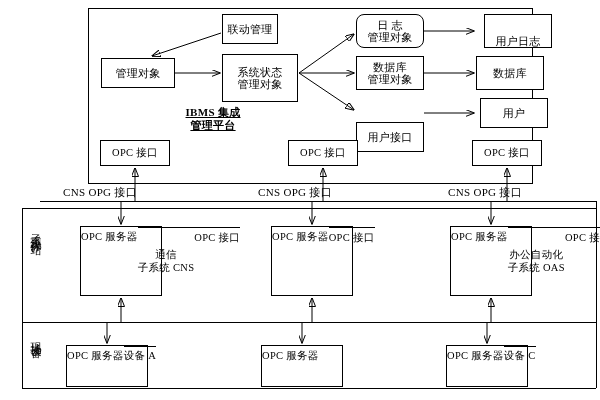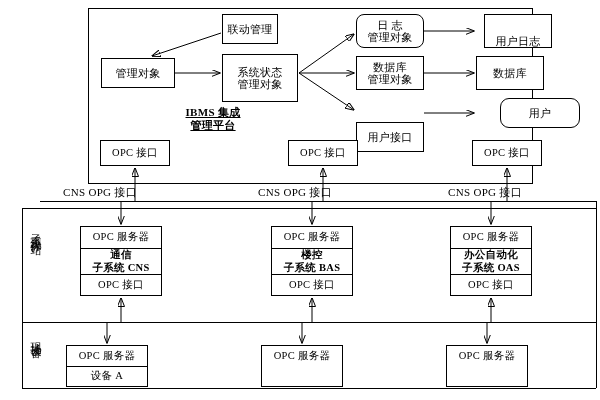--- a/index.html
+++ b/index.html
@@ -34,36 +34,36 @@
   .box .ln{display:block;}
   .box.sm{font-size:10.5px;}
 
   
   .stack{
     position:absolute;
     box-sizing:border-box;
     border:1px solid #000;
     background:#fff;
     display:flex;
-    flex-direction:column;
+    flex-direction:row;
     font-size:10.5px;
     letter-spacing:0.3px;
   }
   .stack .cell{
     box-sizing:border-box;
     display:flex;
     flex-direction:column;
     align-items:center;
     justify-content:center;
     text-align:center;
     line-height:1.15;
     white-space:nowrap;
     flex:0 0 auto;
   }
-  .stack .cell.mid{flex:1 1 auto;font-weight:bold;}
+  .stack .cell.mid{flex:1 1 auto;}
   .stack .cell + .cell{border-top:1px solid #000;}
 
   
   .devcard .cell{height:50%;}
 
   
   .frame{
     position:absolute;
     box-sizing:border-box;
     border:1px solid #000;
@@ -144,21 +144,21 @@
   </div>
 
   <div class="box" style="left:484px;top:14px;width:68px;height:34px;justify-content:flex-end;">
     <span class="ln">用户日志</span>
   </div>
 
   <div class="box" style="left:476px;top:56px;width:68px;height:34px;">
     <span class="ln">数据库</span>
   </div>
 
-  <div class="box" style="left:500px;top:98px;width:80px;height:30px;border-radius:9px;">
+  <div class="box" style="left:480px;top:98px;width:68px;height:30px;">
     <span class="ln">用户</span>
   </div>
 
   <div class="txt bold" style="left:158px;top:106px;width:110px;text-decoration:underline;">
     <span class="ln">IBMS 集成</span><br>
     <span class="ln">管理平台</span>
   </div>
 
   <div class="box sm" style="left:100px;top:140px;width:70px;height:26px;">
     <span class="ln">OPC 接口</span>
@@ -189,24 +189,20 @@
     <div class="cell" style="height:21px;">OPC 服务器</div>
     <div class="cell mid">
       <span class="ln">通信</span>
       <span class="ln">子系统 CNS</span>
     </div>
     <div class="cell" style="height:21px;">OPC 接口</div>
   </div>
 
   <div class="stack" style="left:271px;top:226px;width:82px;height:70px;">
     <div class="cell" style="height:21px;">OPC 服务器</div>
-    <div class="cell mid">
-      <span class="ln">楼控</span>
-      <span class="ln">子系统 BAS</span>
-    </div>
     <div class="cell" style="height:21px;">OPC 接口</div>
   </div>
 
   <div class="stack" style="left:450px;top:226px;width:82px;height:70px;">
     <div class="cell" style="height:21px;">OPC 服务器</div>
     <div class="cell mid">
       <span class="ln">办公自动化</span>
       <span class="ln">子系统 OAS</span>
     </div>
     <div class="cell" style="height:21px;">OPC 接口</div>
@@ -216,20 +212,21 @@
     <div class="cell">OPC 服务器</div>
     <div class="cell">设备 A</div>
   </div>
 
   <div class="stack devcard" style="left:261px;top:345px;width:82px;height:42px;">
     <div class="cell">OPC 服务器</div>
   </div>
 
   <div class="stack devcard" style="left:446px;top:345px;width:82px;height:42px;">
     <div class="cell">OPC 服务器</div>
+    <div class="cell">设备 C</div>
   </div>
 
   <svg class="overlay" viewBox="0 0 600 400">
     <defs>
       <marker id="ah" markerWidth="9" markerHeight="7" refX="8.5" refY="3.5" orient="auto" markerUnits="userSpaceOnUse">
         <path d="M0,0 L9,3.5 L0,7 z" fill="#000" stroke="none"></path>
       </marker>
     </defs>
 
     <line x1="221" y1="33" x2="152" y2="56" marker-end="url(#ah)"></line>

